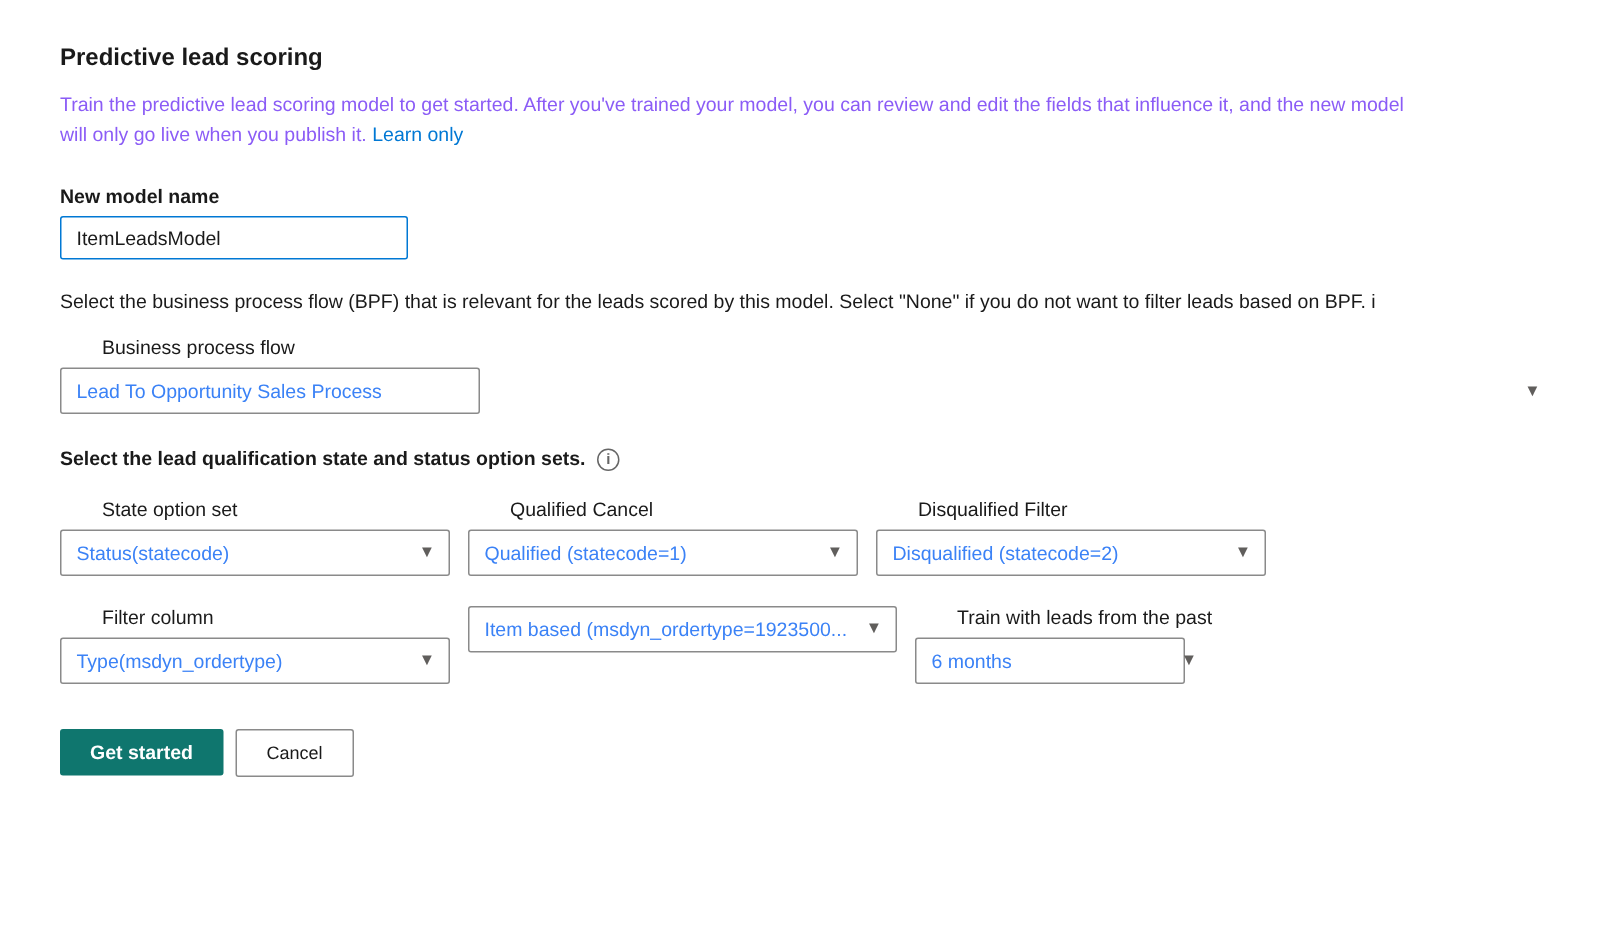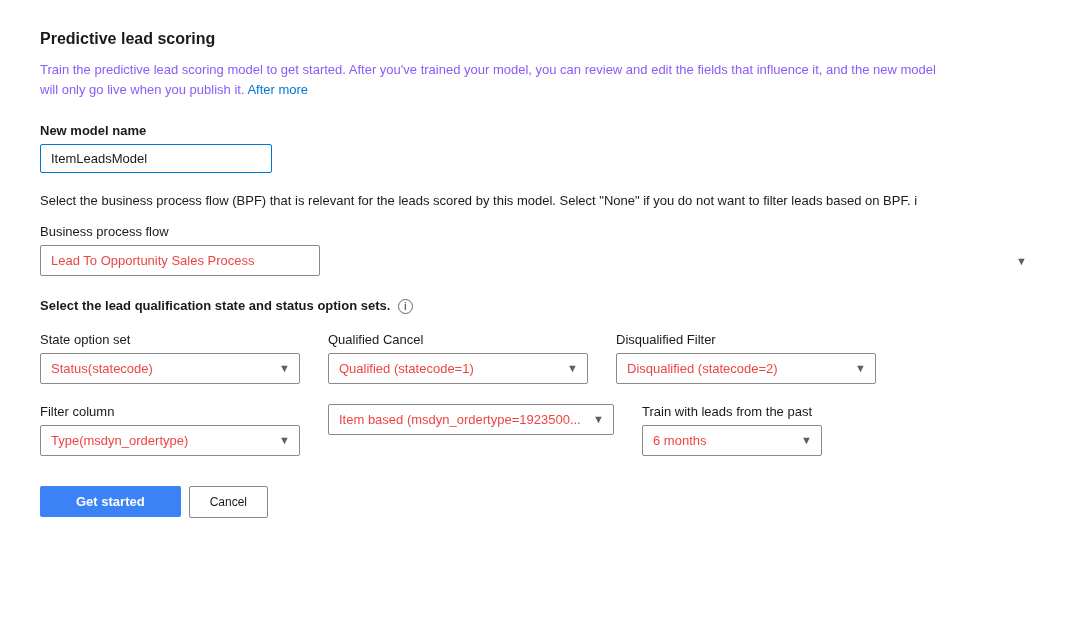--- a/index.html
+++ b/index.html
@@ -69,68 +69,69 @@
       margin-left: 4px;
     }
     .divider-text {
       font-size: 13px;
       color: #1a1a1a;
       margin-bottom: 16px;
       max-width: 960px;
     }
     .row-fields {
       display: flex;
-      gap: 28px;
+      gap: 12px;
       margin-bottom: 20px;
       align-items: flex-start;
     }
     .field-group {
       display: flex;
       flex-direction: column;
     }
     .field-group .field-label {
       font-weight: 400;
       color: #1a1a1a;
       font-size: 13px;
+      margin-left: 28px;
     }
     .select-wrapper {
       position: relative;
       display: inline-block;
     }
     .select-control {
       appearance: none;
       -webkit-appearance: none;
       border: 1px solid #8a8a8a;
       border-radius: 2px;
       padding: 7px 32px 7px 10px;
       font-size: 13px;
-      color: #ef4444;
+      color: #3b82f6;
       background: #fff;
       cursor: pointer;
       outline: none;
       min-width: 160px;
     }
     .select-control.wide { min-width: 280px; }
     .select-control.medium { min-width: 260px; }
     .select-control.narrow { min-width: 180px; }
     .chevron-icon {
       position: absolute;
       right: 10px;
       top: 50%;
       transform: translateY(-50%);
       pointer-events: none;
       color: #605e5c;
       font-size: 11px;
     }
     .btn-primary {
-      background: #3b82f6;
+      background: #0f766e;
       color: #fff;
       border: none;
       border-radius: 2px;
-      padding: 8px 36px;
+      padding: 8px 20px;
       font-size: 13px;
       font-weight: 600;
       cursor: pointer;
       margin-right: 8px;
     }
     .btn-secondary {
       background: #fff;
       color: #1a1a1a;
       border: 1px solid #8a8a8a;
       border-radius: 2px;
@@ -145,21 +146,21 @@
     }
     .bpf-dropdown { min-width: 280px; }
   </style>
 </head>
 <body>
 
 <h1>Predictive lead scoring</h1>
 
 <p class="description">
   <span>Train the predictive lead scoring model to get started. After you've trained your model, you can review and edit the fields that influence it, and the new model will only go live when you publish it.</span>
-  <a href="#">After more</a>
+  <a href="#">Learn only</a>
 </p>
 
 <div class="section">
   <label class="field-label">New model name</label>
   <input type="text" class="text-input" value="ItemLeadsModel" style="">
 </div>
 
 <div class="section">
   <p class="divider-text">
     <span>Select the business process flow (BPF) that is relevant for the leads scored by this model. Select "None" if you do not want to filter leads based on BPF.</span>

